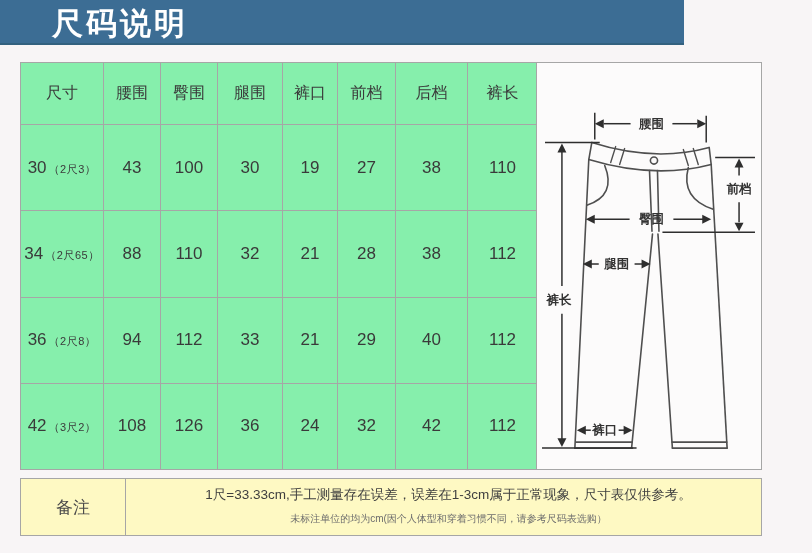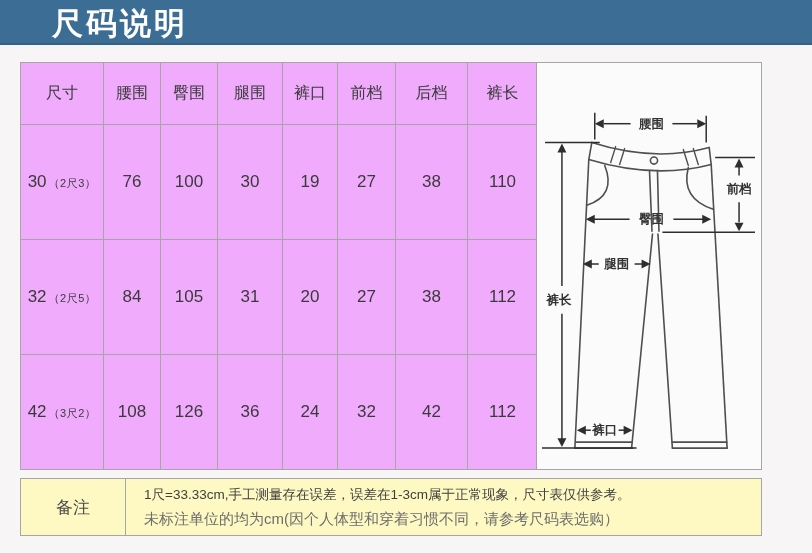--- a/index.html
+++ b/index.html
@@ -6,35 +6,35 @@
   body{
     width:812px;height:553px;overflow:hidden;
     background:#f8f5f6;
     font-family:"Liberation Sans","DejaVu Sans",sans-serif;
     color:#3a3a3a;
   }
   .page{position:relative;width:812px;height:553px;}
 
   
   .title-band{
-    position:absolute;left:0;top:0;width:812px;height:45px;
+    position:absolute;left:0;top:0;width:684px;height:45px;
     background:#3c6d94;border-bottom:2px solid #33617f;
     box-sizing:border-box;
   }
   .title-band h1{
     margin:0;padding:3px 0 0 52px;
     font-size:31px;font-weight:bold;color:#ffffff;letter-spacing:3px;
   }
 
   
   table.size-table{
     position:absolute;left:20px;top:62px;
     width:517px;height:408px;
     border-collapse:collapse;table-layout:fixed;
-    background:#f0abfc;
+    background:#86efac;
   }
   table.size-table th, table.size-table td{
     border:1px solid #a6a6a6;
     text-align:center;vertical-align:middle;
     color:#3a3a3a;padding:0;
   }
   table.size-table th{font-weight:400;font-size:16px;}
   table.size-table td{font-size:17px;}
   table.size-table thead tr{height:62px;}
   .col-size{width:83px;} .col-1{width:57px;} .col-2{width:57px;} .col-3{width:65px;}
@@ -53,23 +53,23 @@
     font-family:"Liberation Sans","DejaVu Sans",sans-serif;
   }
 
   
   table.remarks-table{
     position:absolute;left:20px;top:478px;width:742px;height:58px;
     border-collapse:collapse;table-layout:fixed;background:#fef9c3;
   }
   table.remarks-table td{border:1px solid #a6a6a6;vertical-align:middle;}
   .remarks-label-cell{width:102px;text-align:center;font-size:17px;color:#4a4a4a;}
-  .remarks-text-cell{padding:3px 8px 3px 18px;text-align:left;}
+  .remarks-text-cell{padding:3px 8px 3px 18px;text-align:center;}
   .remark-line1{font-size:13.5px;color:#3f3f3f;line-height:24px;white-space:nowrap;}
-  .remark-line2{font-size:15px;color:#6d6d6d;line-height:24px;white-space:nowrap;}
+  .remark-line2{font-size:10px;color:#6d6d6d;line-height:24px;white-space:nowrap;}
 </style>
 </head>
 <body>
 
 <div class="page">
 
   <div class="title-band">
     <h1>尺码说明</h1>
   </div>
 
@@ -92,36 +92,46 @@
           <th>腿围</th>
           <th>裤口</th>
           <th>前档</th>
           <th>后档</th>
           <th>裤长</th>
         </tr>
     </thead>
     <tbody id="size-table-body">
         <tr>
           <td><span class="size-main">30</span><span class="size-note">（2尺3）</span></td>
-          <td>76</td>
+          <td>43</td>
           <td>100</td>
           <td>30</td>
           <td>19</td>
           <td>27</td>
           <td>38</td>
           <td>110</td>
         </tr>
         <tr>
-          <td><span class="size-main">32</span><span class="size-note">（2尺5）</span></td>
-          <td>84</td>
-          <td>105</td>
-          <td>31</td>
-          <td>20</td>
-          <td>27</td>
+          <td><span class="size-main">34</span><span class="size-note">（2尺65）</span></td>
+          <td>88</td>
+          <td>110</td>
+          <td>32</td>
+          <td>21</td>
+          <td>28</td>
           <td>38</td>
+          <td>112</td>
+        </tr>
+        <tr>
+          <td><span class="size-main">36</span><span class="size-note">（2尺8）</span></td>
+          <td>94</td>
+          <td>112</td>
+          <td>33</td>
+          <td>21</td>
+          <td>29</td>
+          <td>40</td>
           <td>112</td>
         </tr>
         <tr>
           <td><span class="size-main">42</span><span class="size-note">（3尺2）</span></td>
           <td>108</td>
           <td>126</td>
           <td>36</td>
           <td>24</td>
           <td>32</td>
           <td>42</td>

